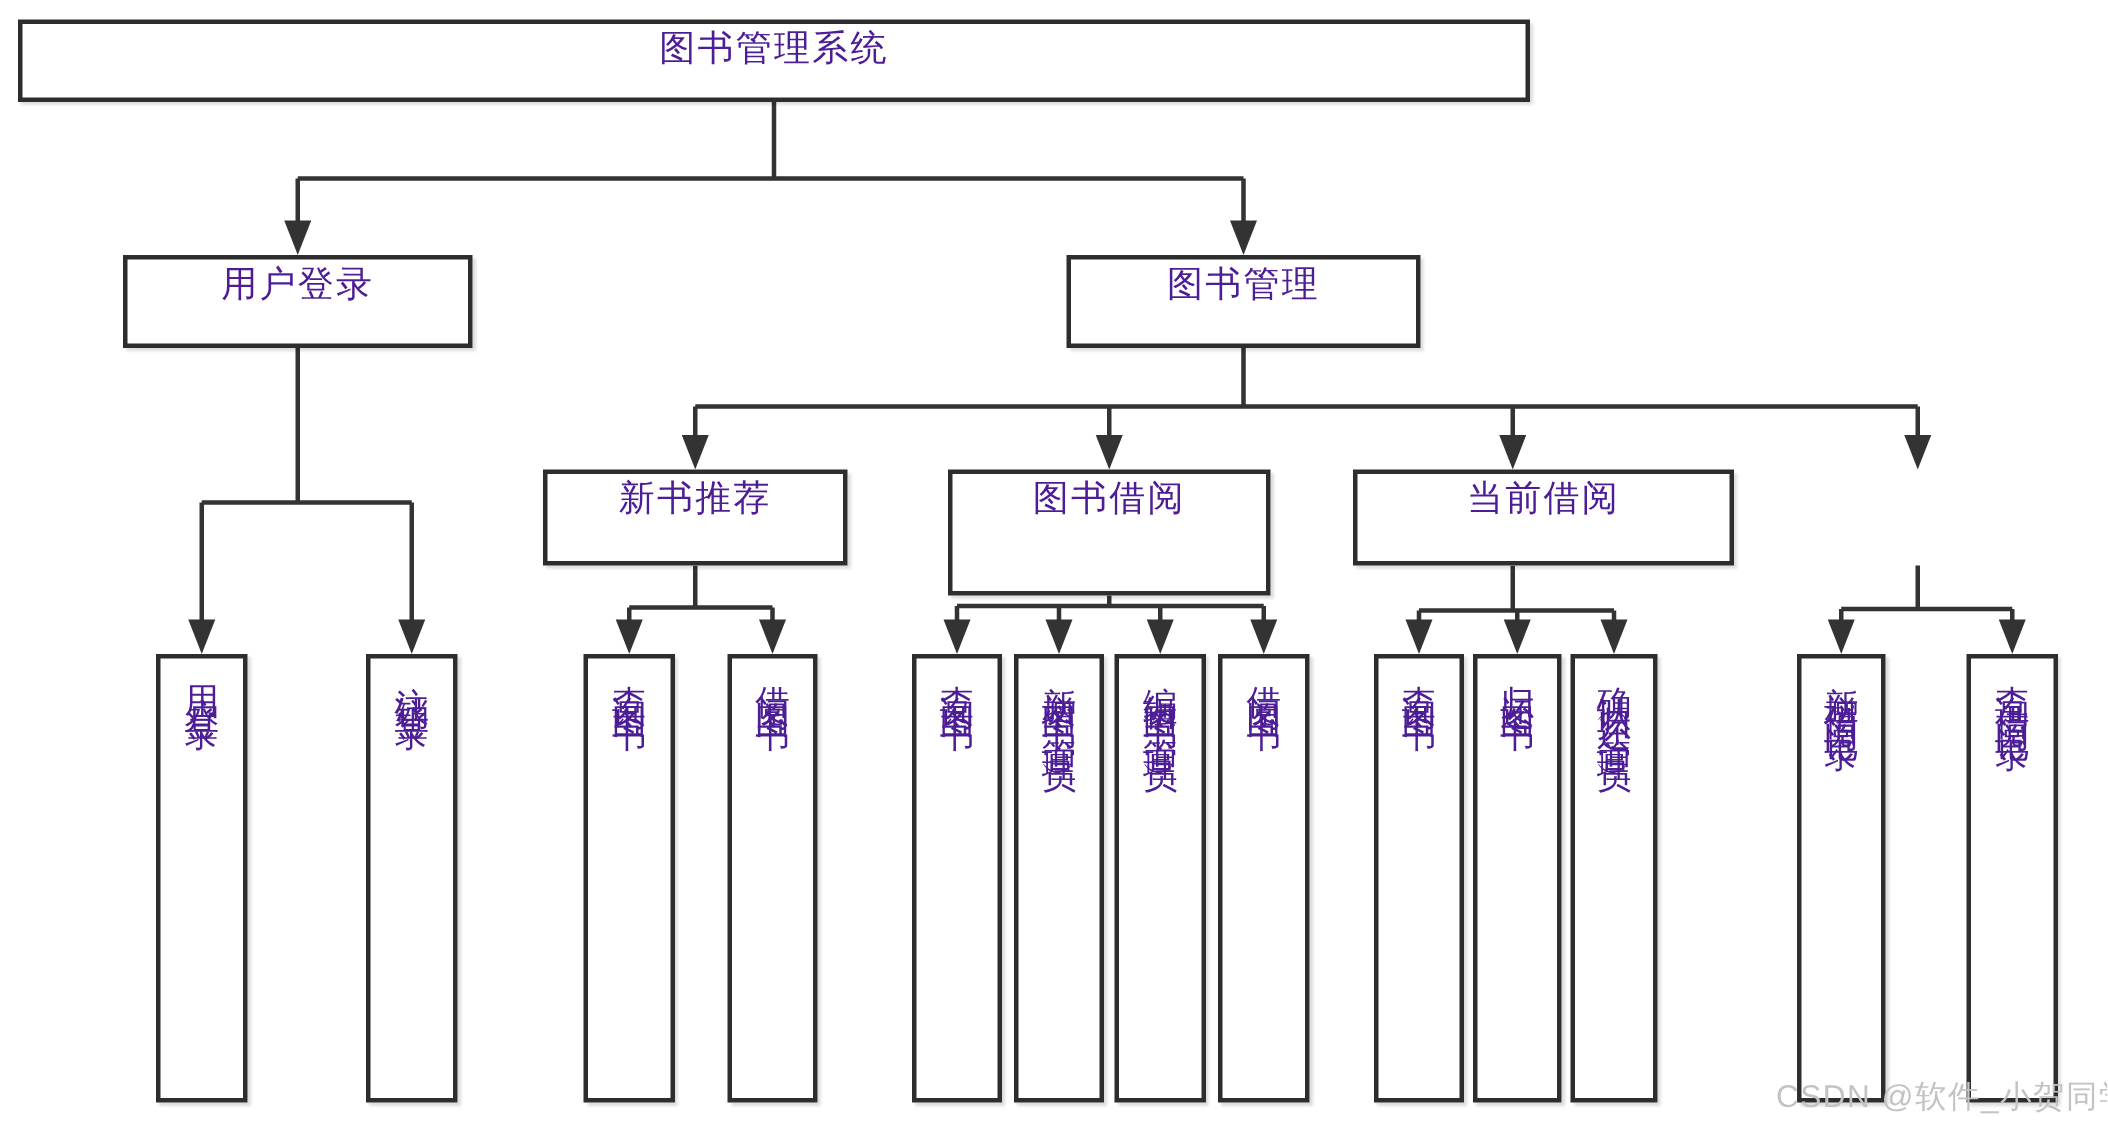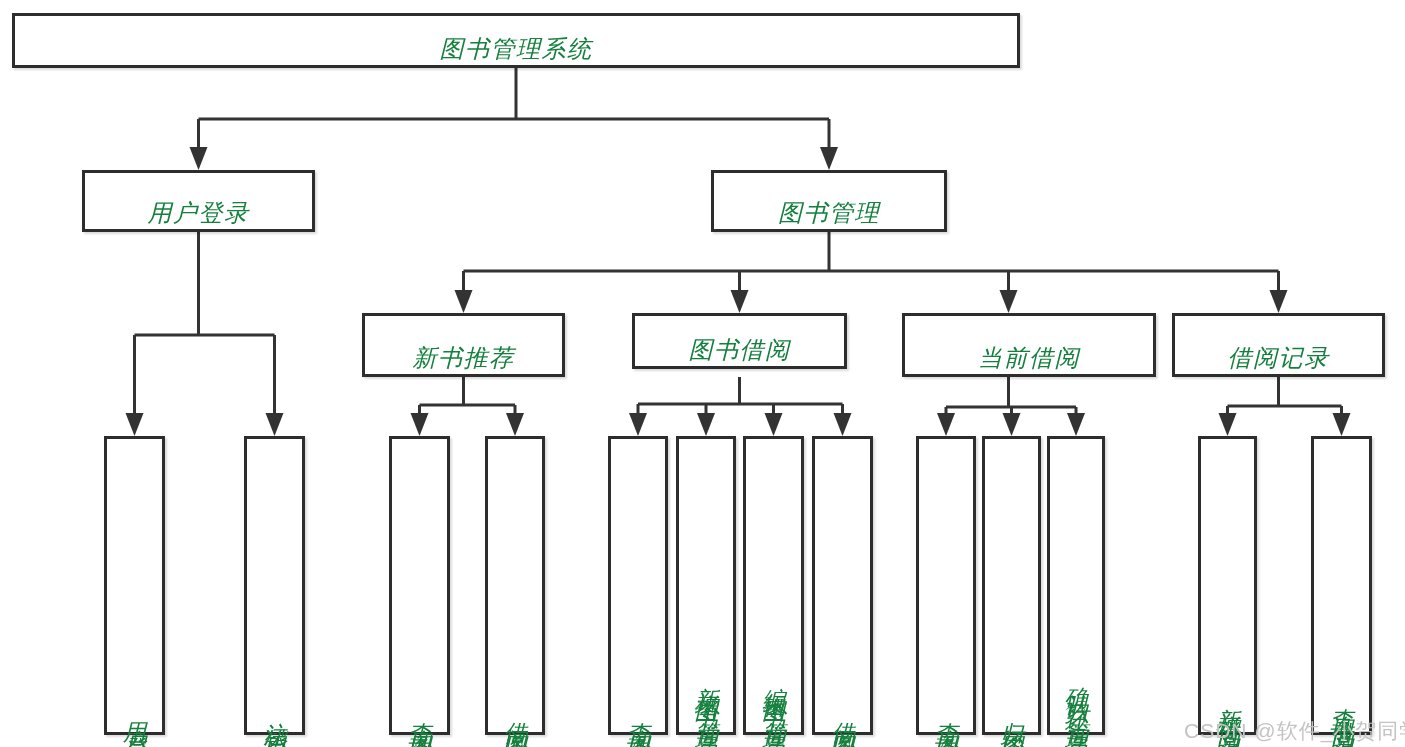--- a/index.html
+++ b/index.html
@@ -3,23 +3,22 @@
 <meta charset="utf-8">
 <style>
   html,body{margin:0;padding:0;background:#fff;}
   .canvas{
     position:relative;width:1405px;height:747px;background:#fff;
     font-family:"Liberation Sans","DejaVu Sans",sans-serif;overflow:hidden;
   }
   .wires{position:absolute;left:0;top:0;width:1405px;height:747px;z-index:0;}
   .box{
     position:absolute;box-sizing:border-box;border:3px solid #2d2d2d;background:#fff;
-    display:flex;align-items:flex-end;justify-content:center;color:#15803d;z-index:1;
+    display:flex;align-items:flex-start;justify-content:center;color:#4c1d95;z-index:1;
     box-shadow:2px 2px 2px rgba(0,0,0,.14);
-    font-style:italic;
   }
   .hlabel{font-size:24px;letter-spacing:1.5px;white-space:nowrap;}
   .vlabel{
     writing-mode:vertical-rl;text-orientation:mixed;
     font-size:23px;line-height:1;letter-spacing:7px;white-space:nowrap;
   }
   .watermark{
     position:absolute;left:1184px;top:717px;z-index:2;
     font-size:21px;color:#c3c3c3;letter-spacing:1px;white-space:nowrap;
   }
@@ -69,28 +68,25 @@
   <div class="box" style="left:82px;top:170px;width:233px;height:62px;">
     <span class="hlabel">用户登录</span>
   </div>
   <div class="box" style="left:362px;top:313px;width:203px;height:64px;">
     <span class="hlabel">新书推荐</span>
   </div>
 
   <div class="box" style="left:711px;top:170px;width:236px;height:62px;">
     <span class="hlabel">图书管理</span>
   </div>
-  <div class="box" style="left:632px;top:313px;width:215px;height:56px;">
+  <div class="box" style="left:632px;top:313px;width:215px;height:84px;">
     <span class="hlabel">图书借阅</span>
   </div>
   <div class="box" style="left:902px;top:313px;width:254px;height:64px;">
     <span class="hlabel">当前借阅</span>
-  </div>
-  <div class="box" style="left:1172px;top:313px;width:213px;height:64px;">
-    <span class="hlabel">借阅记录</span>
   </div>
 
   <div class="box" style="left:104px;top:436px;width:61px;height:299px;">
     <span class="vlabel">用户登录</span>
   </div>
   <div class="box" style="left:244px;top:436px;width:61px;height:299px;">
     <span class="vlabel">注销登录</span>
   </div>
 
   <div class="box" style="left:389px;top:436px;width:61px;height:299px;">

